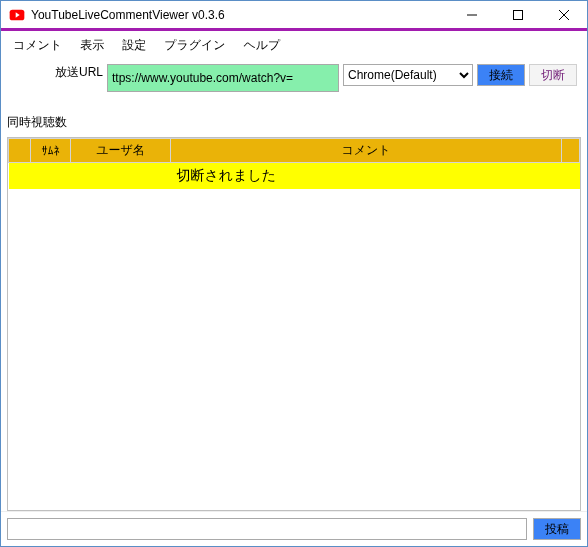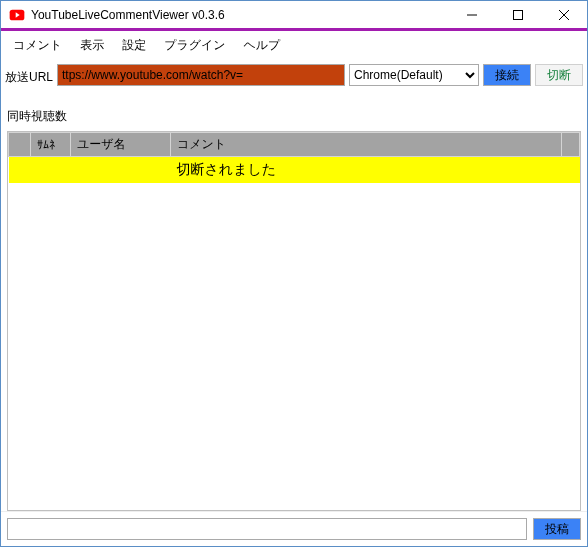--- a/index.html
+++ b/index.html
@@ -40,75 +40,76 @@
     gap: 2px;
     padding: 3px 4px;
     background: #fff;
   }
   .menubar .menu-item {
     padding: 3px 8px;
     cursor: default;
   }
   .urlrow {
     display: flex;
-    align-items: flex-end;
-    padding: 4px 4px;
+    align-items: flex-start;
+    padding: 4px 10px;
     gap: 4px;
     background: #fff;
+    margin-left: 44px;
   }
   .urlrow .label { white-space: nowrap; }
   .urlrow input[type=text] {
     flex: 1;
-    height: 22px;
+    height: 28px;
     border: 1px solid #a9a9a9;
     padding: 0 4px;
     font-family: inherit;
     font-size: 12px;
-    background: #c2410c;
+    background: #86efac;
   }
   .urlrow select {
     width: 130px;
     height: 22px;
     border: 1px solid #a9a9a9;
     background: #fff;
     font-family: inherit;
     font-size: 12px;
   }
   .btn {
     height: 22px;
     min-width: 48px;
     border: 1px solid #adadad;
     background: #3b82f6;
     padding: 0 10px;
     font-family: inherit;
     font-size: 12px;
     cursor: default;
   }
-  .btn:disabled { color: #15803d; background: #f4f4f4; border-color: #d0d0d0; }
+  .btn:disabled { color: #701a75; background: #f4f4f4; border-color: #d0d0d0; }
   .status-area {
     padding: 18px 6px 2px 6px;
     background: #fff;
   }
   .table-wrap {
     margin: 4px 6px 0 6px;
     border: 1px solid #bfbfbf;
     background: #fff;
     flex: 1;
     overflow: auto;
   }
   table.grid {
     width: 100%;
     border-collapse: collapse;
     table-layout: fixed;
   }
   table.grid th {
-    background: #a3a3a3;
+    background: #eab308;
     border: 1px solid #d4d4d4;
     font-weight: normal;
-    text-align: left;
+    text-align: center;
     padding: 3px 6px;
     font-size: 12px;
     height: 22px;
   }
   table.grid td {
     padding: 4px 6px;
     font-size: 14px;
     height: 26px;
     overflow: hidden;
     white-space: nowrap;

